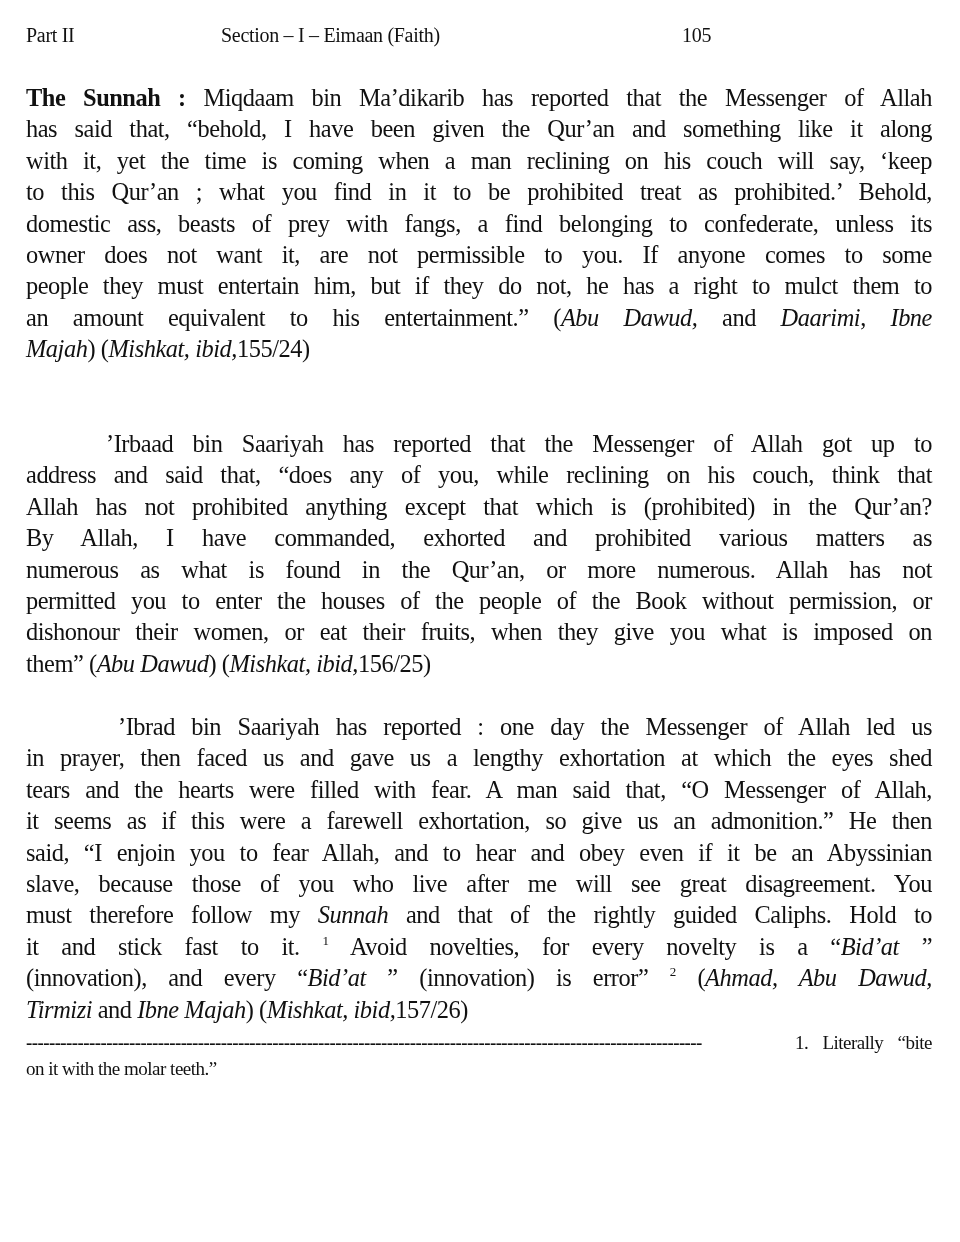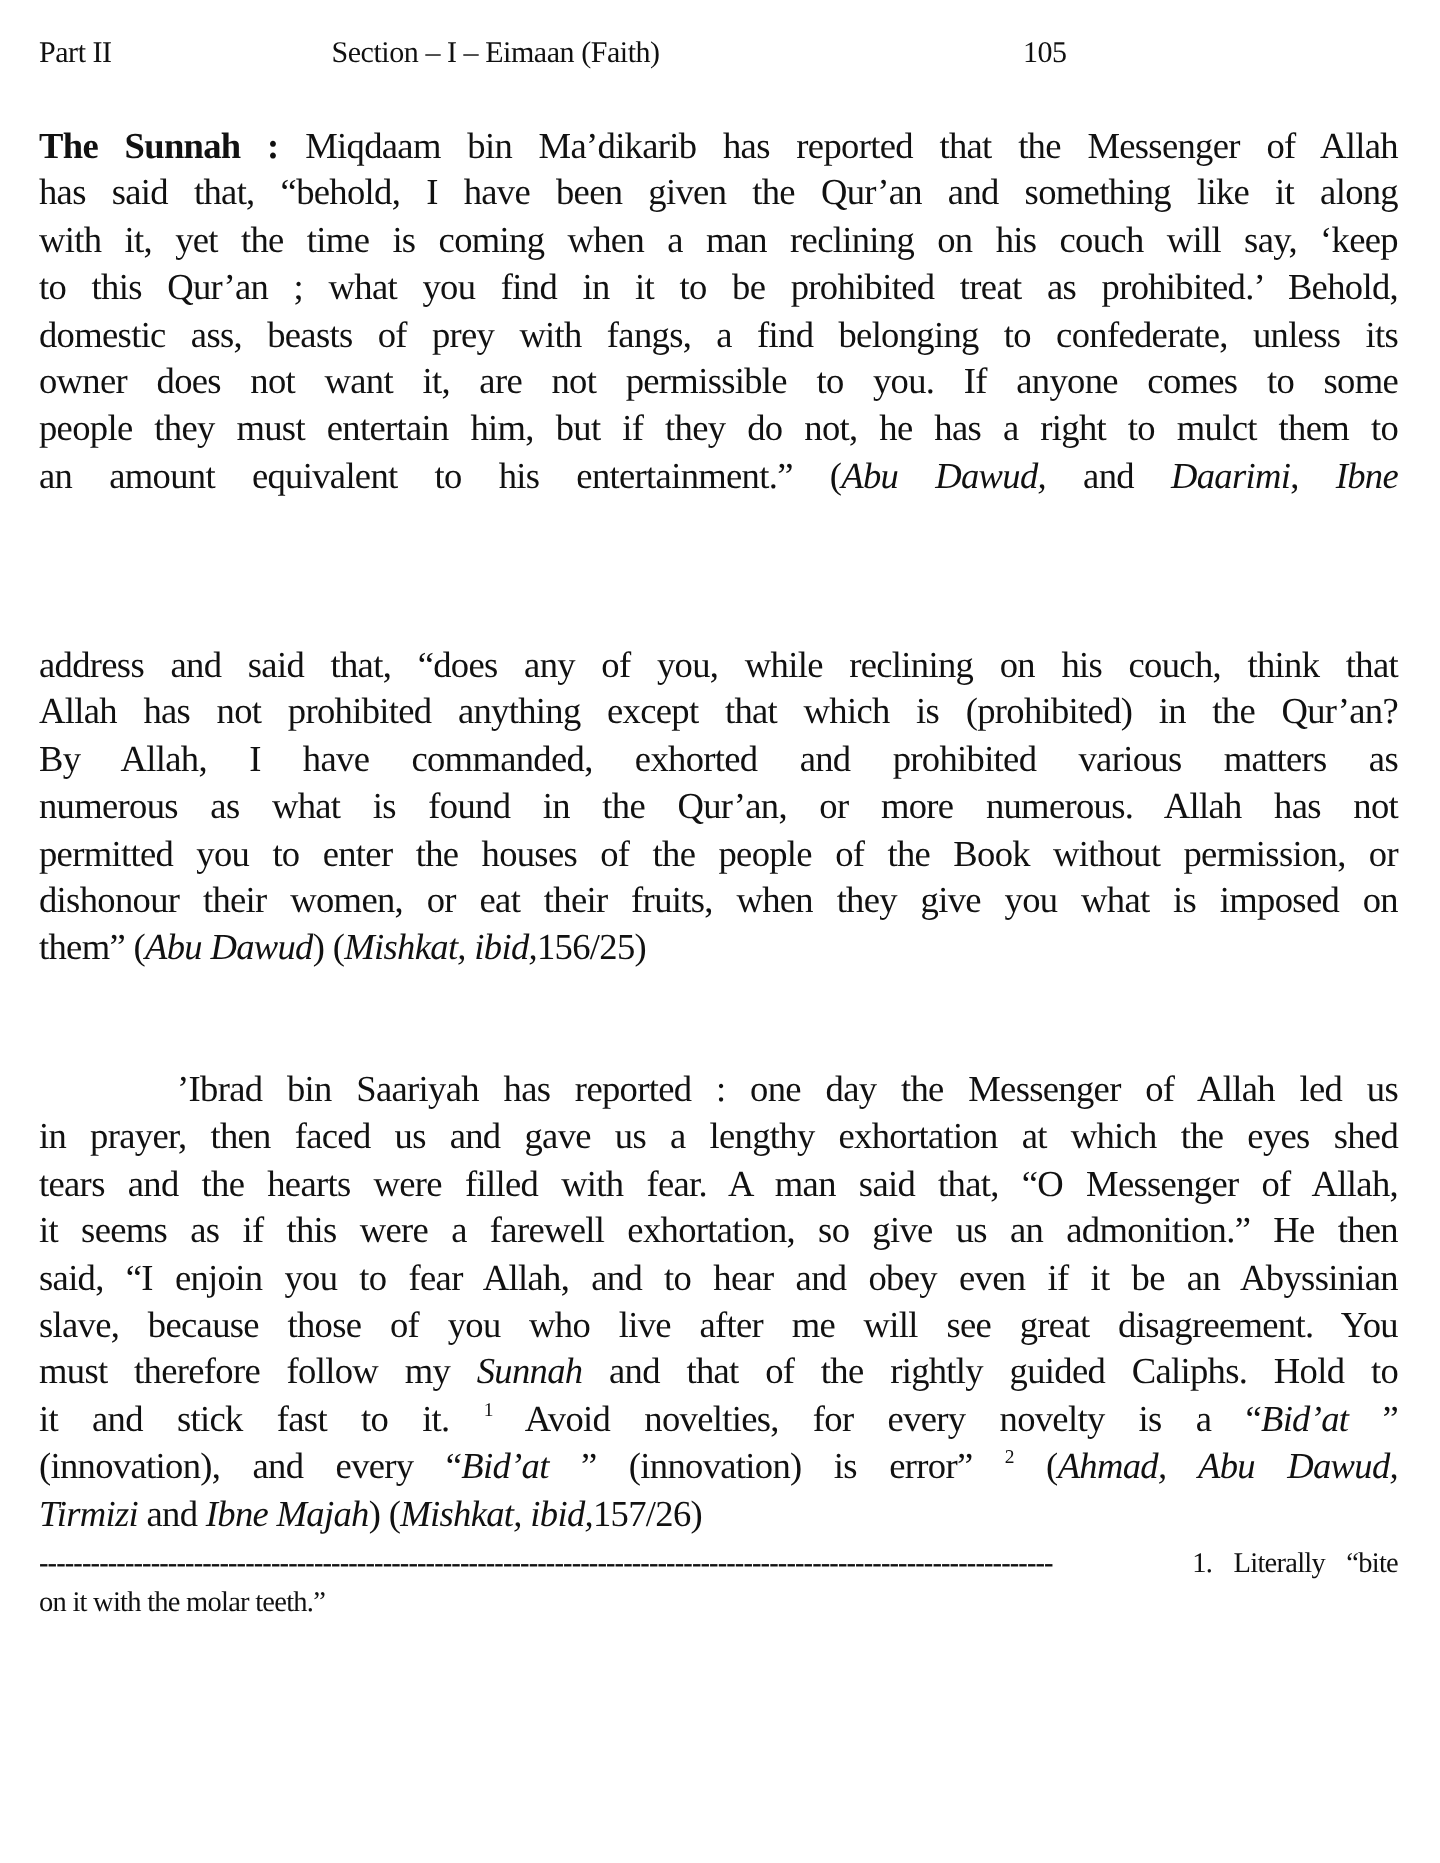--- a/index.html
+++ b/index.html
@@ -52,23 +52,25 @@
 
 <div class="body-text p1">
   <span class="line"><b>The Sunnah :</b><span> Miqdaam bin Ma’dikarib has reported that the Messenger of Allah</span></span>
   <span class="line">has said that, “behold, I have been given the Qur’an and something like it along</span>
   <span class="line">with it, yet the time is coming when a man reclining on his couch will say, ‘keep</span>
   <span class="line">to this Qur’an ; what you find in  it to be prohibited treat as prohibited.’ Behold,</span>
   <span class="line">domestic ass, beasts of prey with fangs, a find belonging to confederate, unless its</span>
   <span class="line">owner does not want it, are not permissible to you. If anyone comes to some</span>
   <span class="line">people  they must entertain him, but if they do not, he has a right to mulct them to</span>
   <span class="line"><span>an amount equivalent to his entertainment.” (</span><i>Abu Dawud,</i><span> and </span><i>Daarimi</i><span>, </span><i>Ibne</i></span>
+  <span class="line last"><i>Majah</i><span>) (</span><i>Mishkat, ibid,</i><span>155/24)</span></span>
 </div>
 
 <div class="body-text p2">
+  <span class="line indent">’Irbaad bin Saariyah has reported that the Messenger of Allah got up to</span>
   <span class="line">address and said that, “does any of you, while reclining on his couch, think that</span>
   <span class="line">Allah has not prohibited anything except that which is (prohibited) in the Qur’an?</span>
   <span class="line">By Allah, I have commanded, exhorted and prohibited various matters as</span>
   <span class="line">numerous as what is found in the Qur’an, or more numerous. Allah has not</span>
   <span class="line">permitted you to enter the houses of the people of the Book without permission, or</span>
   <span class="line">dishonour their women, or eat their fruits, when they give you what is imposed on</span>
   <span class="line last"><span>them” (</span><i>Abu Dawud</i><span>) (</span><i>Mishkat, ibid,</i><span>156/25)</span></span>
 </div>
 
 <div class="body-text p3">

